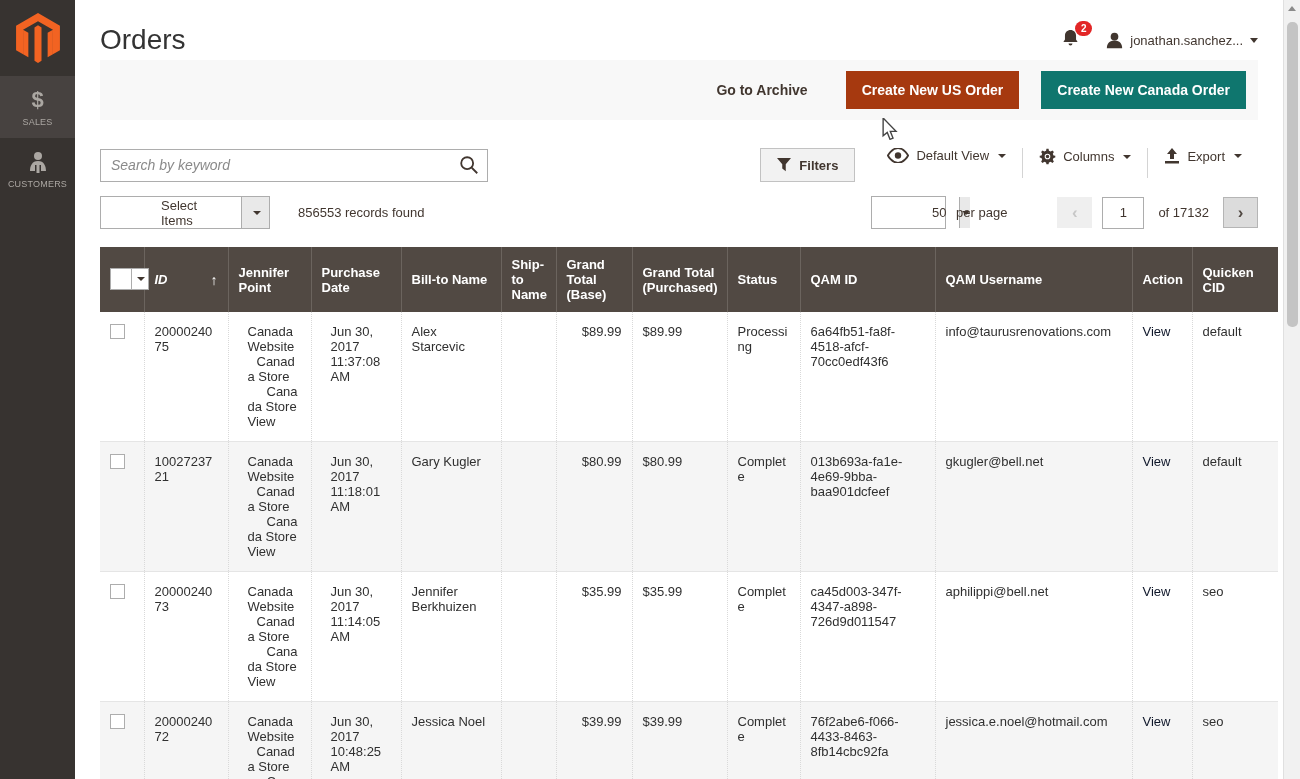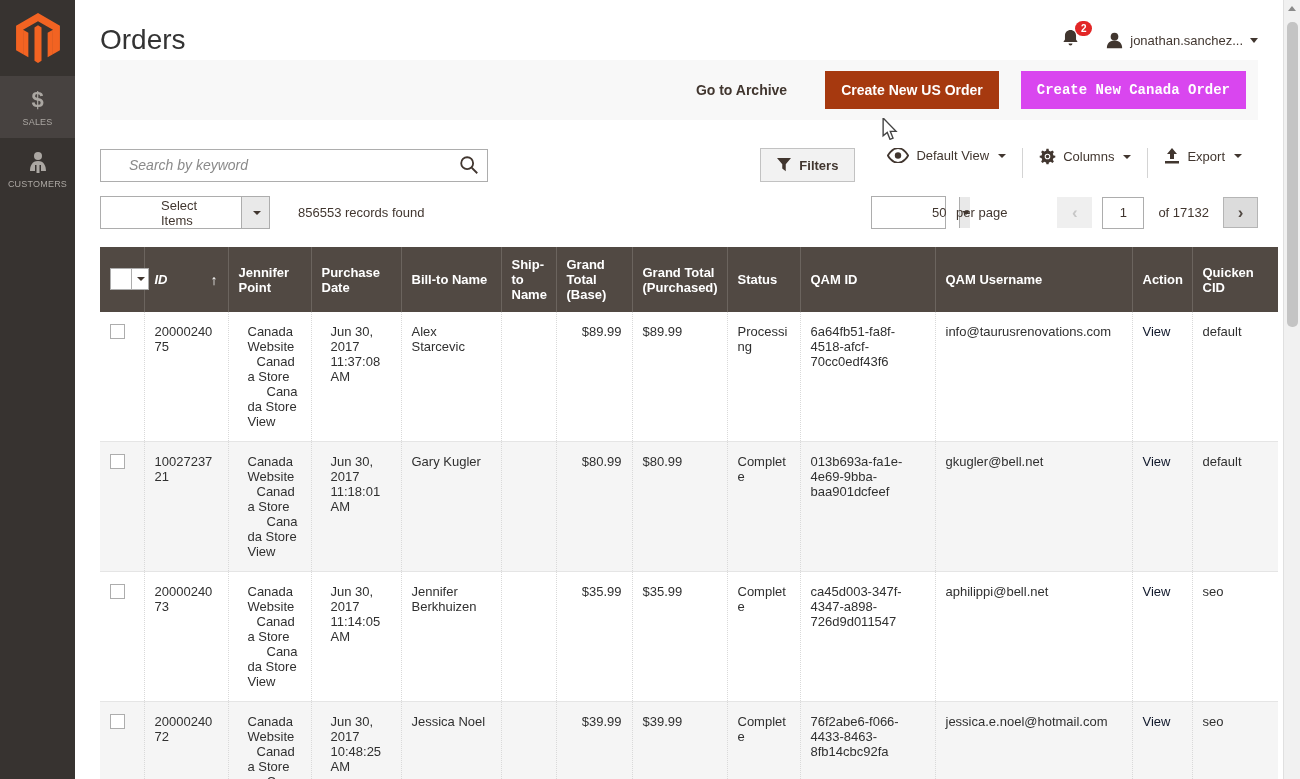--- a/index.html
+++ b/index.html
@@ -31,26 +31,26 @@
     font-size:10px; font-weight:bold; min-width:17px; height:15px; line-height:15px; text-align:center; padding:0 3px; }
   .user { display:flex; align-items:center; gap:7px; cursor:pointer; font-size:13px; color:#41362f; }
   .caret { width:0;height:0;border-left:4px solid transparent;border-right:4px solid transparent;border-top:5px solid #41362f; display:inline-block; }
 
   
   .action-strip { background:#f8f8f8; height:60px; margin-top:2px; display:flex; align-items:center; justify-content:flex-end; gap:22px; padding:0 12px; }
   .link-btn { background:none; border:none; font-size:14px; font-weight:600; color:#41362f; cursor:pointer; margin-right:16px;
     font-family:inherit; }
   .btn { border:none; font-size:14px; font-weight:600; color:#fff; padding:0 16px; height:38px; cursor:pointer; font-family:inherit; }
   .btn-us { background:#a6390f; }
-  .btn-canada { background:#d946ef;font-family:Liberation Mono, monospace; }
+  .btn-canada { background:#0f766e; }
 
   
   .toolbar-row { display:flex; align-items:center; justify-content:space-between; margin-top:28px; }
   .search-box { position:relative; width:388px; }
-  .search-box input { width:100%; height:33px; border:1px solid #adadad; padding:0 36px 0 28px; font-size:14px;
+  .search-box input { width:100%; height:33px; border:1px solid #adadad; padding:0 36px 0 10px; font-size:14px;
     font-style:italic; color:#555; font-family:inherit; outline:none; }
   .search-box input::placeholder { color:#8a8a8a; font-style:italic; }
   .search-icon { position:absolute; right:8px; top:5px; cursor:pointer; }
   .grid-actions { display:flex; align-items:flex-start; }
   .ga-seg { display:flex; align-items:center; gap:7px; padding:0 16px; cursor:pointer; font-size:13px; color:#41362f; }
   .ga-sep { width:1px; height:30px; background:#d4d4d4; }
   .filters-btn { display:flex; align-items:center; gap:8px; border:1px solid #c2c2c2; background:#f2f2f2;
     height:34px; padding:0 16px; font-size:13px; font-weight:600; color:#41362f; cursor:pointer; margin-right:16px; font-family:inherit; }
   .caret-sm { width:0;height:0;border-left:4px solid transparent;border-right:4px solid transparent;border-top:4px solid #41362f; display:inline-block; margin-left:2px;}
 

